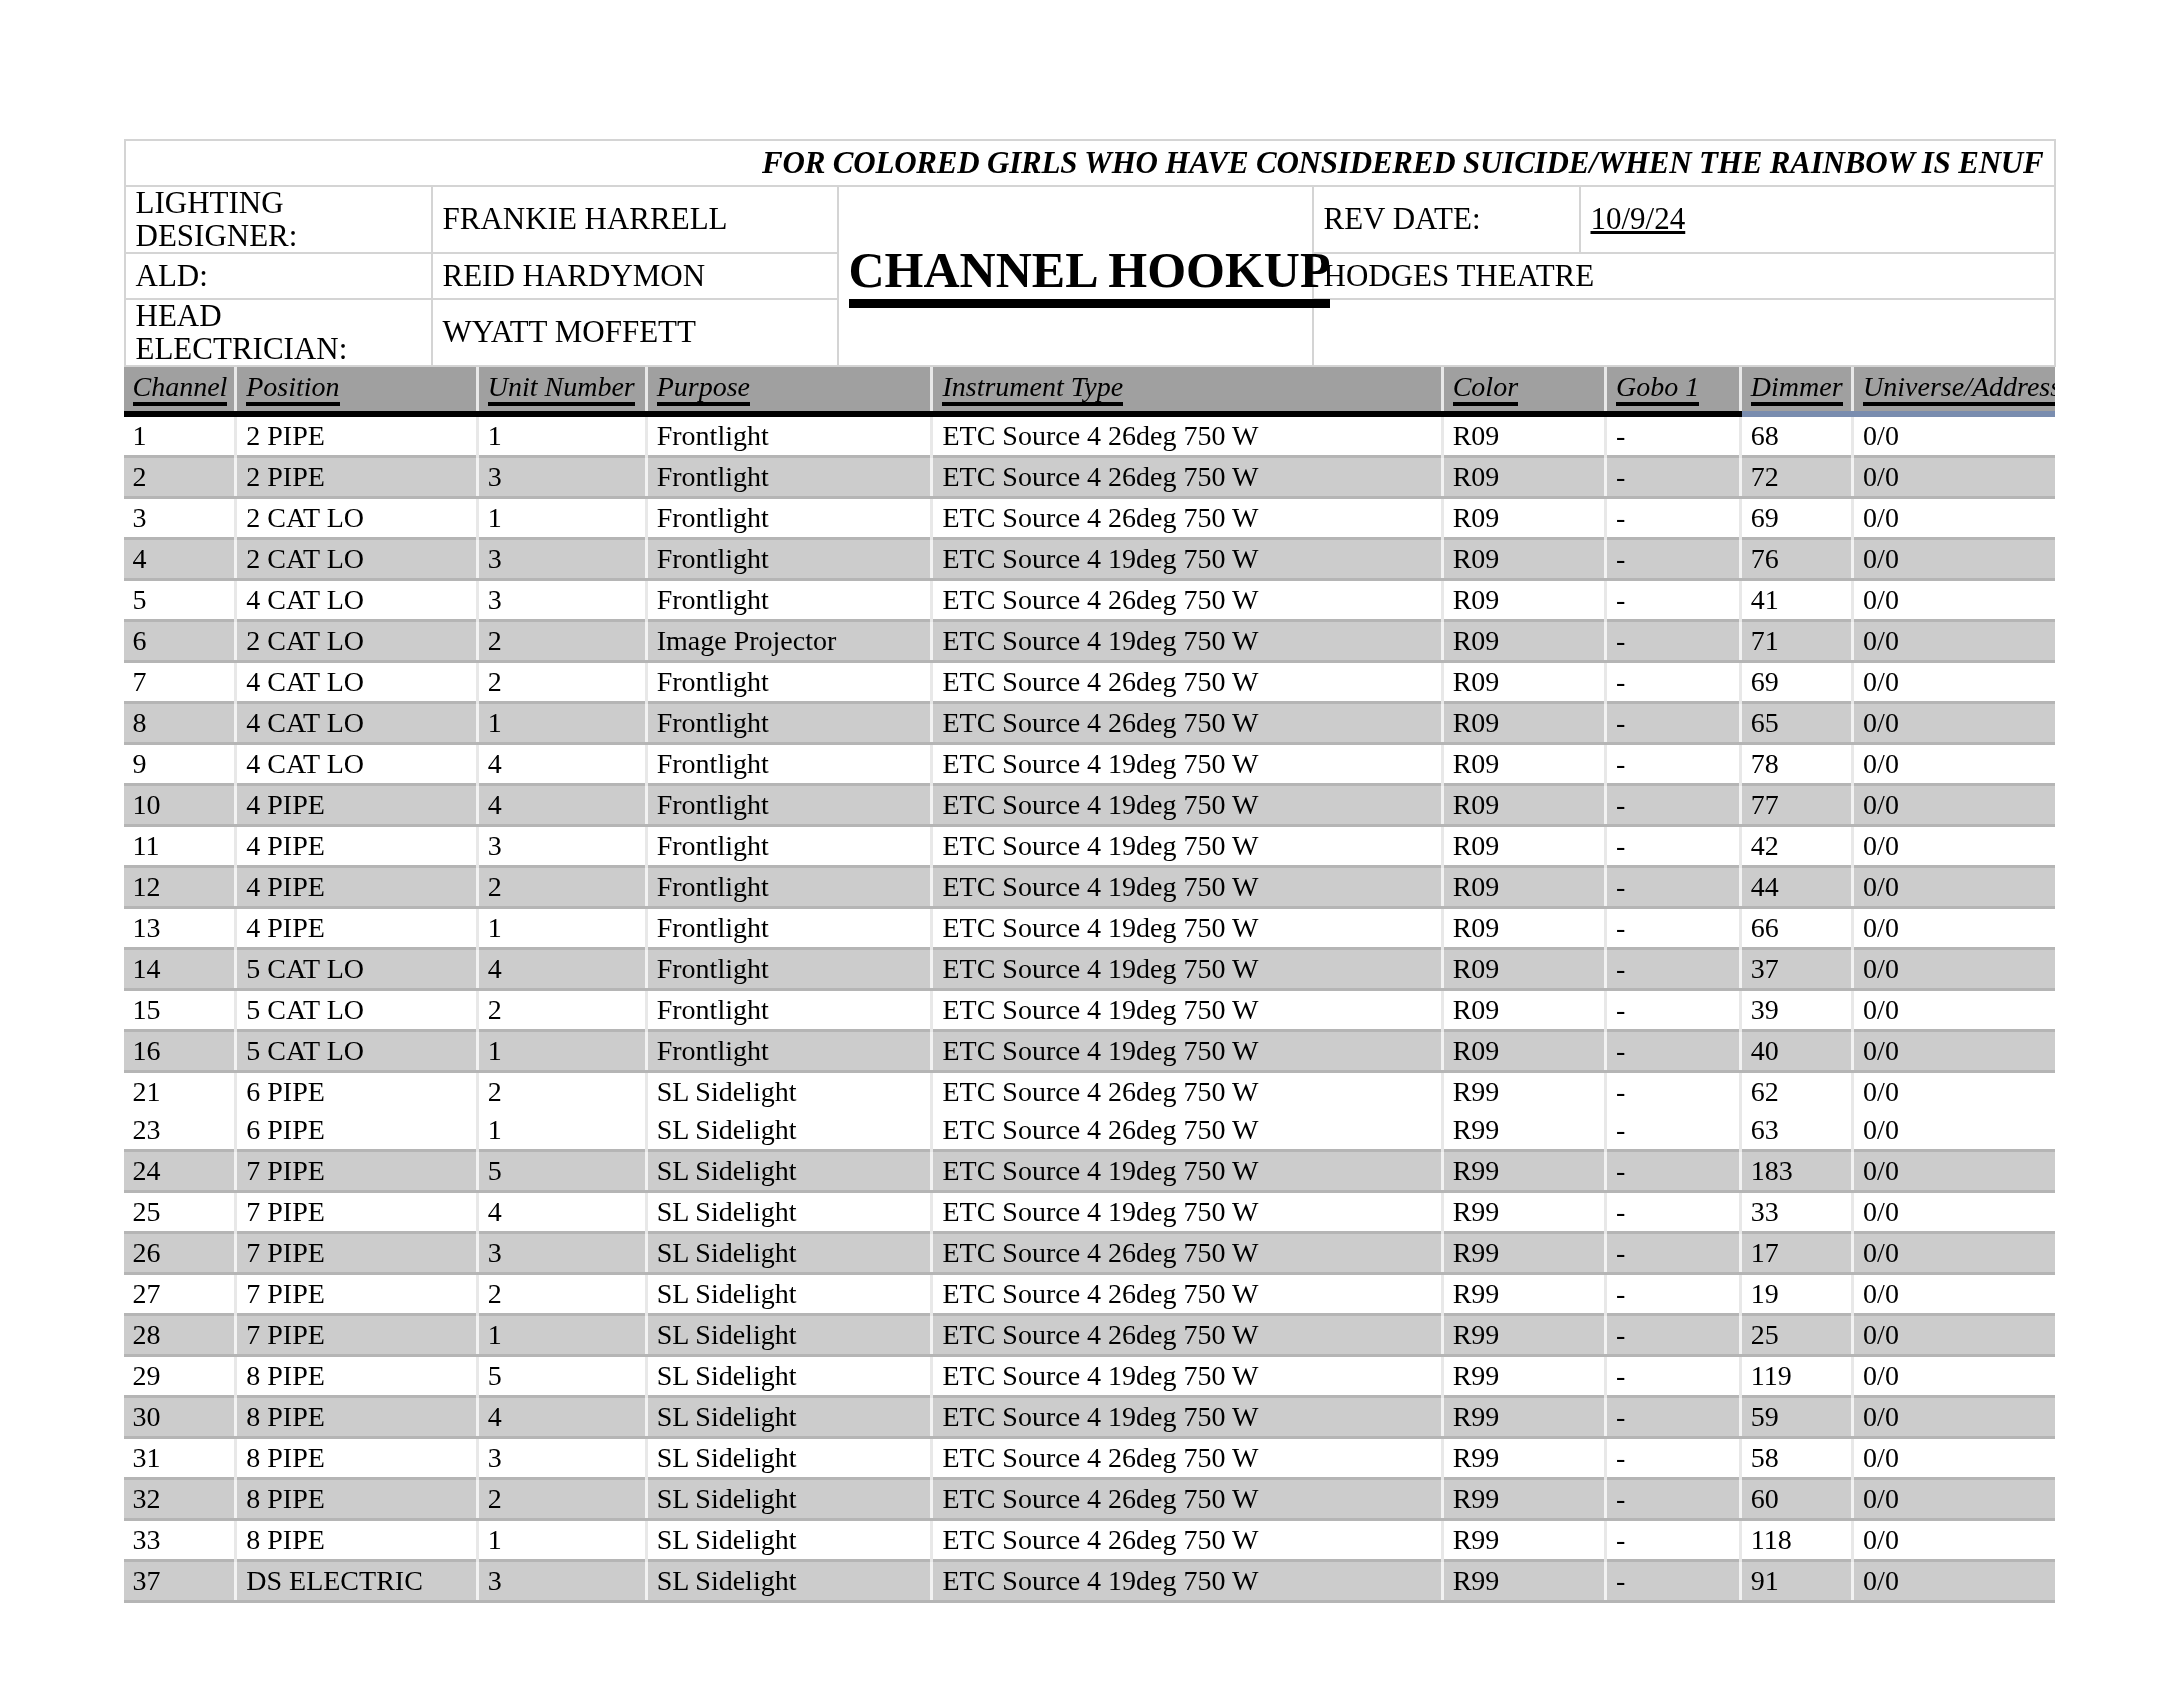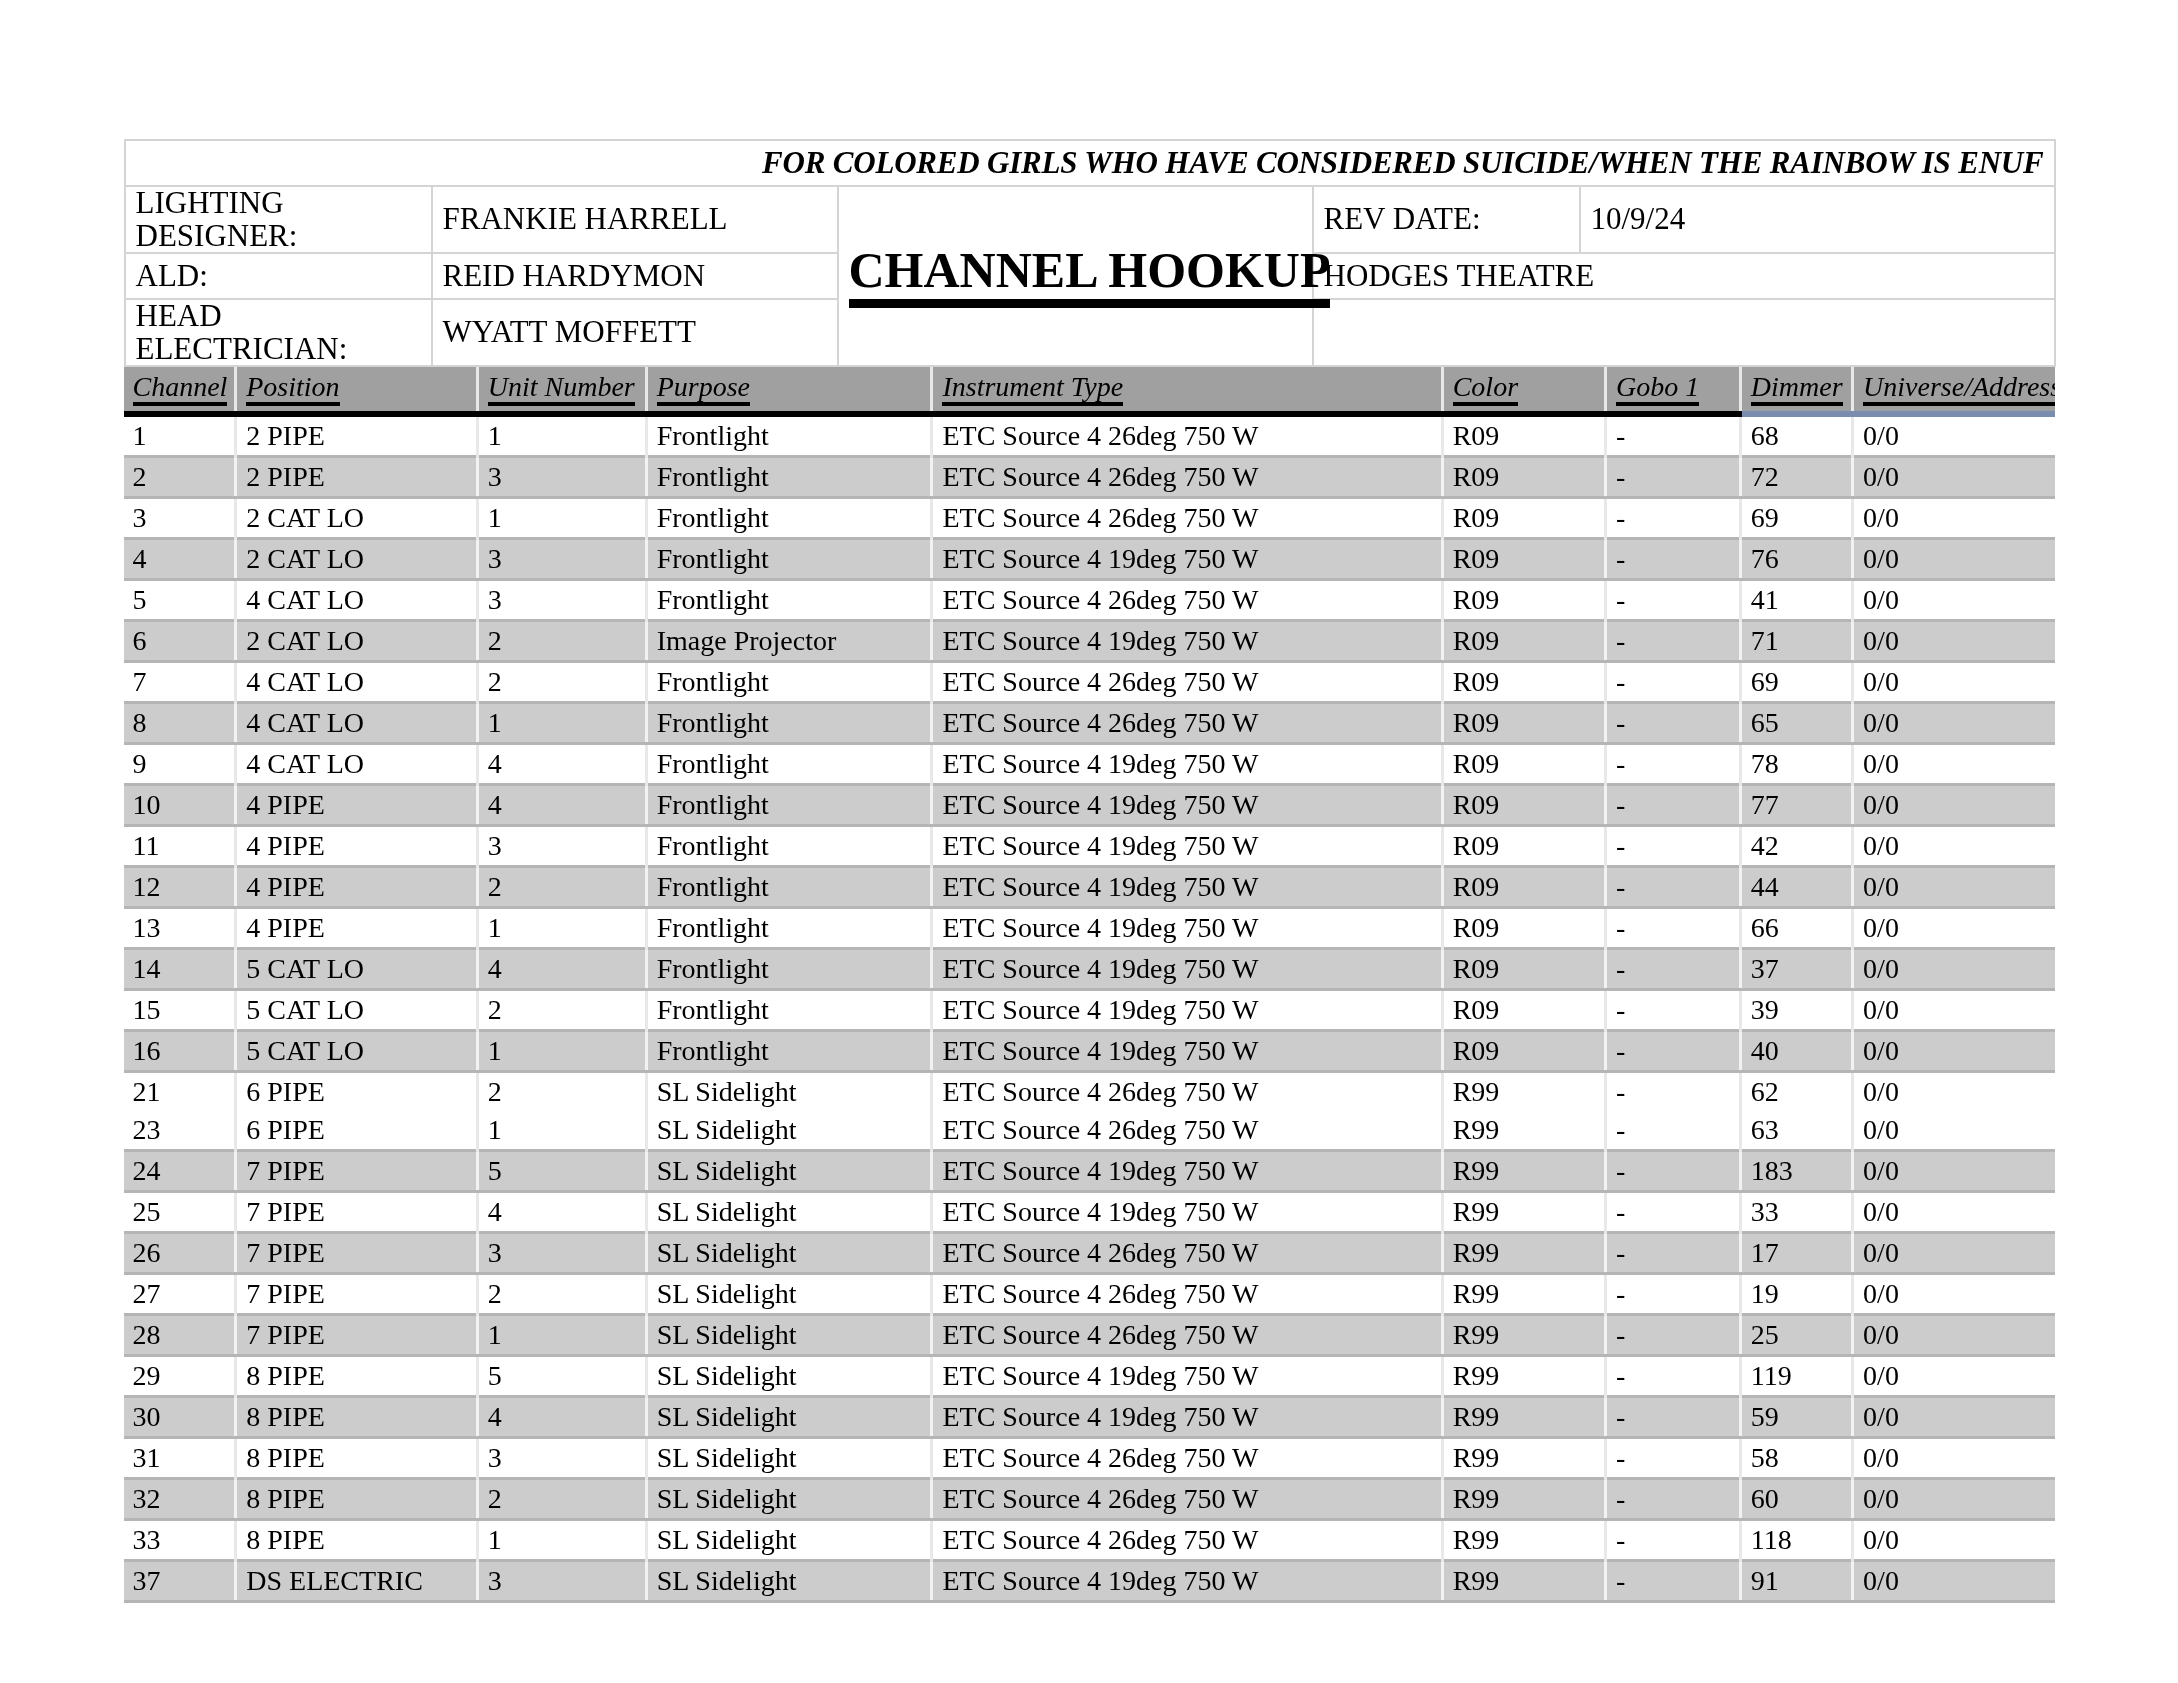--- a/index.html
+++ b/index.html
@@ -52,21 +52,21 @@
     font-size: 42px;
     letter-spacing: -0.2px;
     height: 61px;
     padding: 4px 8px 8px 8px;
     white-space: nowrap;
   }
 
   td.label-cell { width: 307px; }
   td.value-cell { width: 406px; }
   td.revlabel-cell { width: 267px; }
-  td.revvalue-cell { width: 267px; }
+  td.revvalue-cell { width: 267px; text-decoration: underline; }
 
   td.hookup-cell {
     width: 475px;
     text-align: center;
     vertical-align: middle;
     padding: 0;
   }
   .hookup-text {
     display: inline-block;
     font-weight: bold;

